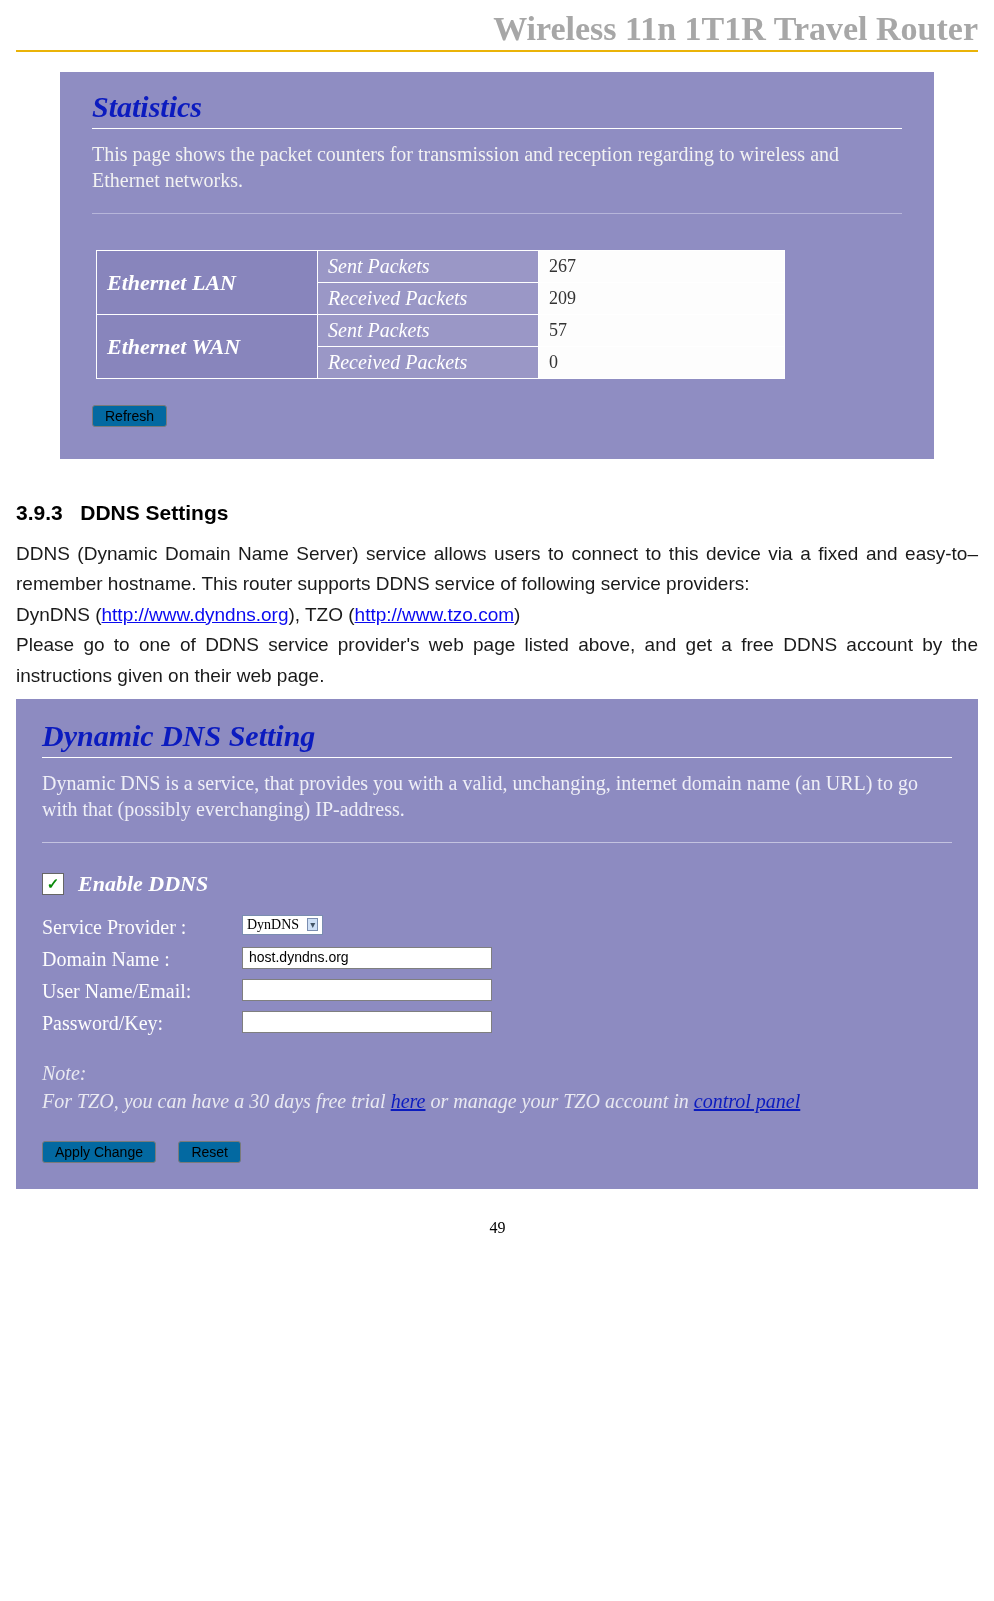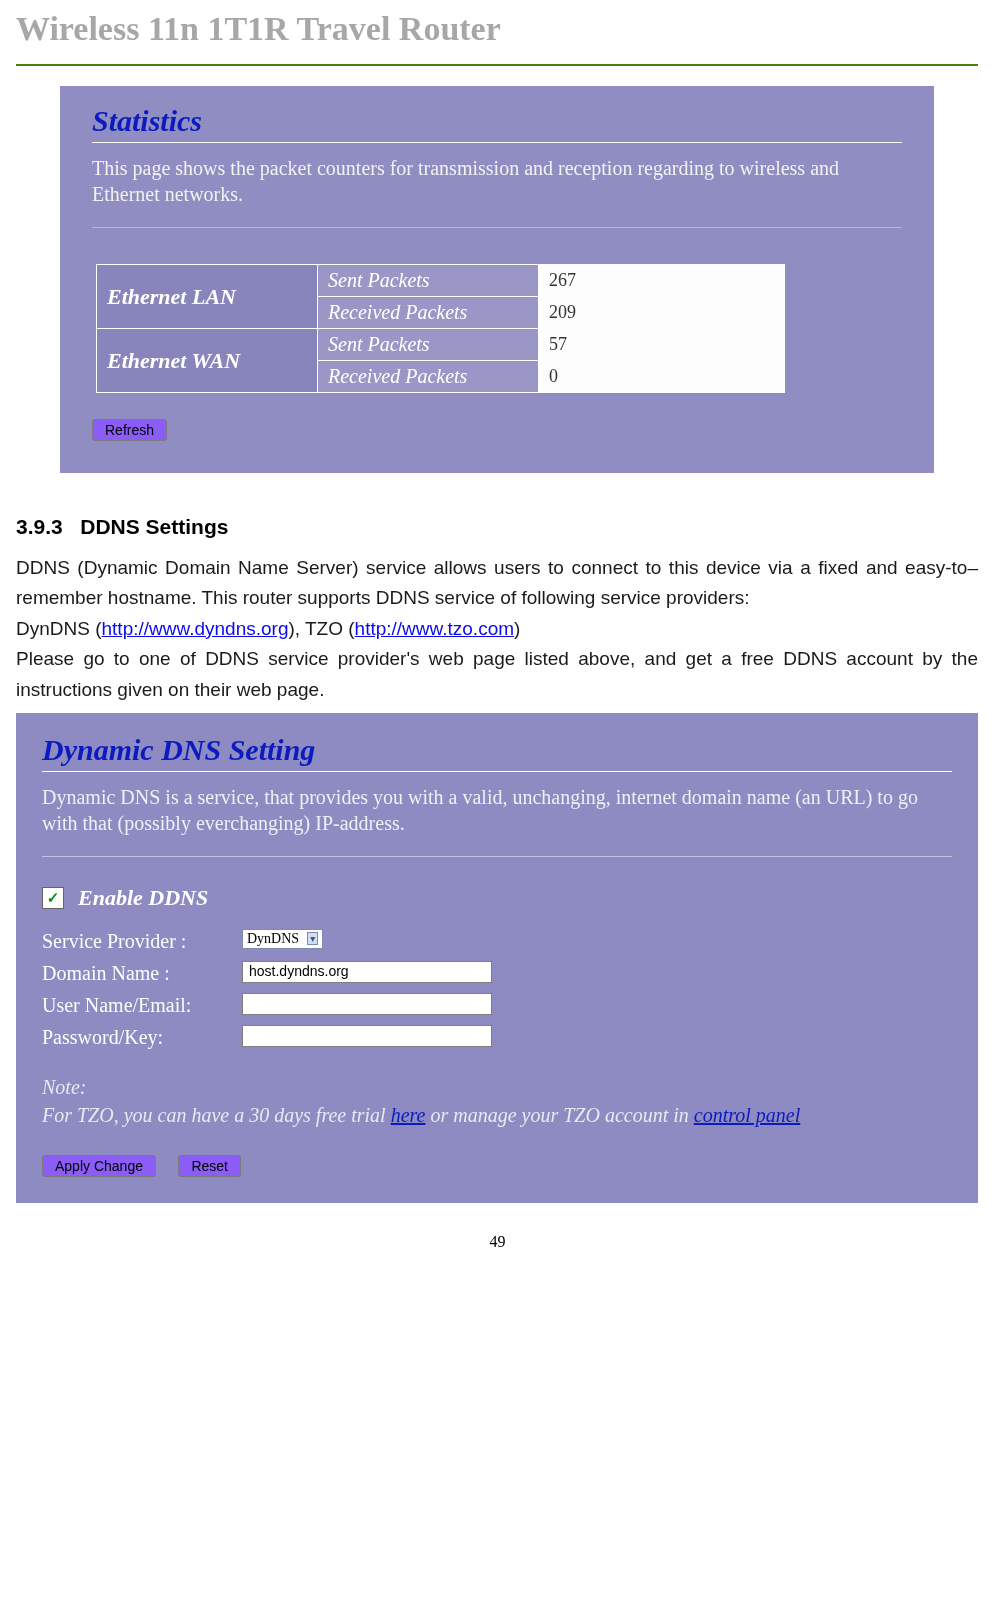--- a/index.html
+++ b/index.html
@@ -3,23 +3,24 @@
 <meta charset="utf-8">
 <style>
   body {
     margin: 0;
     padding: 0;
     font-family: Arial, sans-serif;
     background: #fff;
     width: 994px;
   }
   .page-header {
-    border-bottom: 2px solid #4d7c0f;
+    text-align: right;
+    border-bottom: 2px solid #eab308;
     margin: 10px 16px 0 16px;
-    padding-bottom: 16px;
+    padding-bottom: 2px;
   }
   .page-header h1 {
     margin: 0;
     font-size: 34px;
     font-weight: bold;
     color: #a7a7a7;
     font-family: "Times New Roman", serif;
   }
   .panel {
     background: #8f8dc2;
@@ -75,21 +76,21 @@
   }
   .value-cell {
     background: #fdfdfd;
     color: #333;
     font-size: 18px;
   }
   .btn {
     font-family: Arial, sans-serif;
     font-size: 14px;
     padding: 2px 12px;
-    background: #8b5cf6;
+    background: #0369a1;
     border: 1px solid #7a7a7a;
     border-radius: 3px;
     display: inline-block;
     margin-right: 18px;
   }
   .section-heading {
     font-family: Arial, sans-serif;
     font-size: 21px;
     font-weight: bold;
     margin: 42px 16px 14px 16px;

